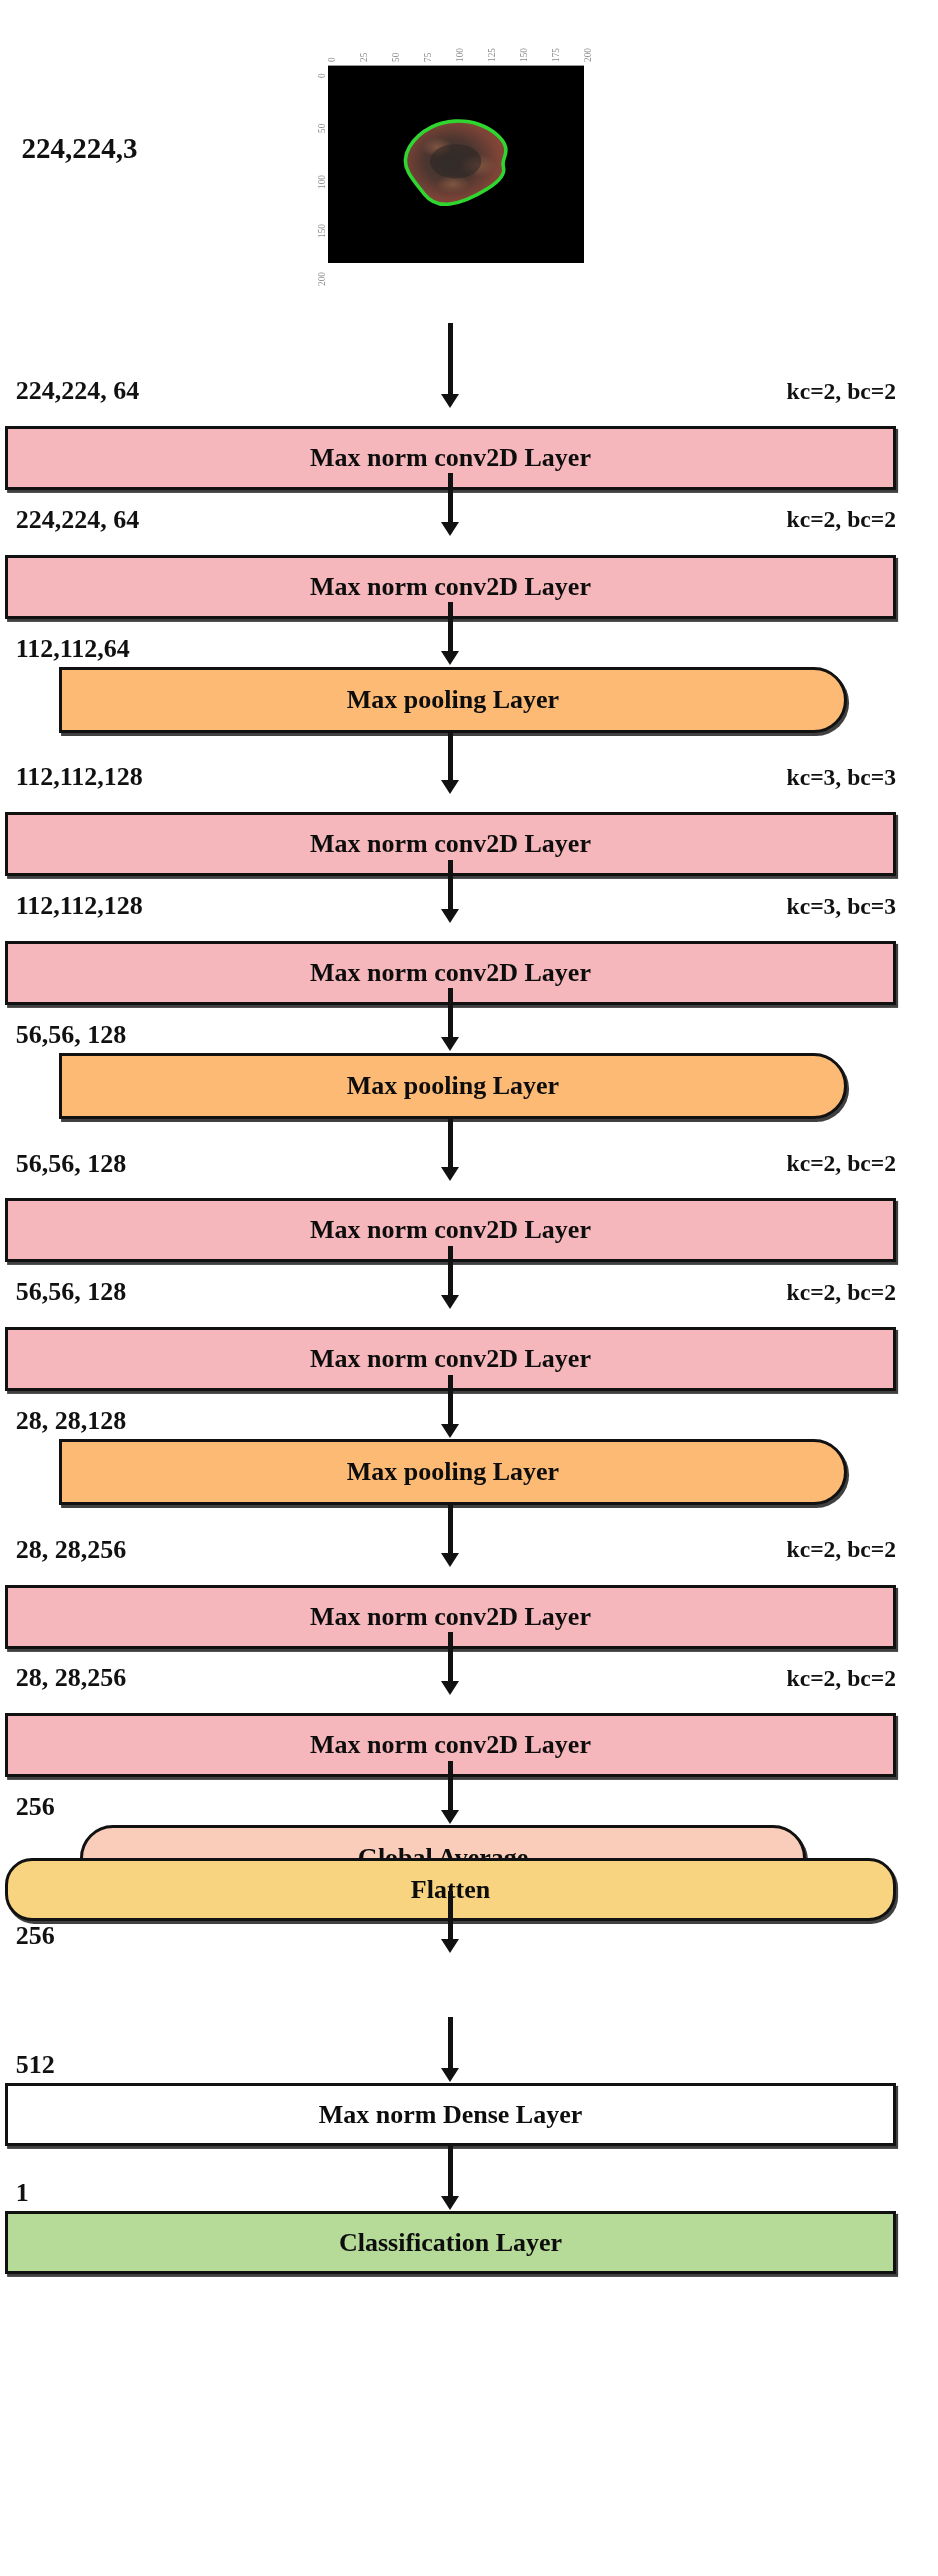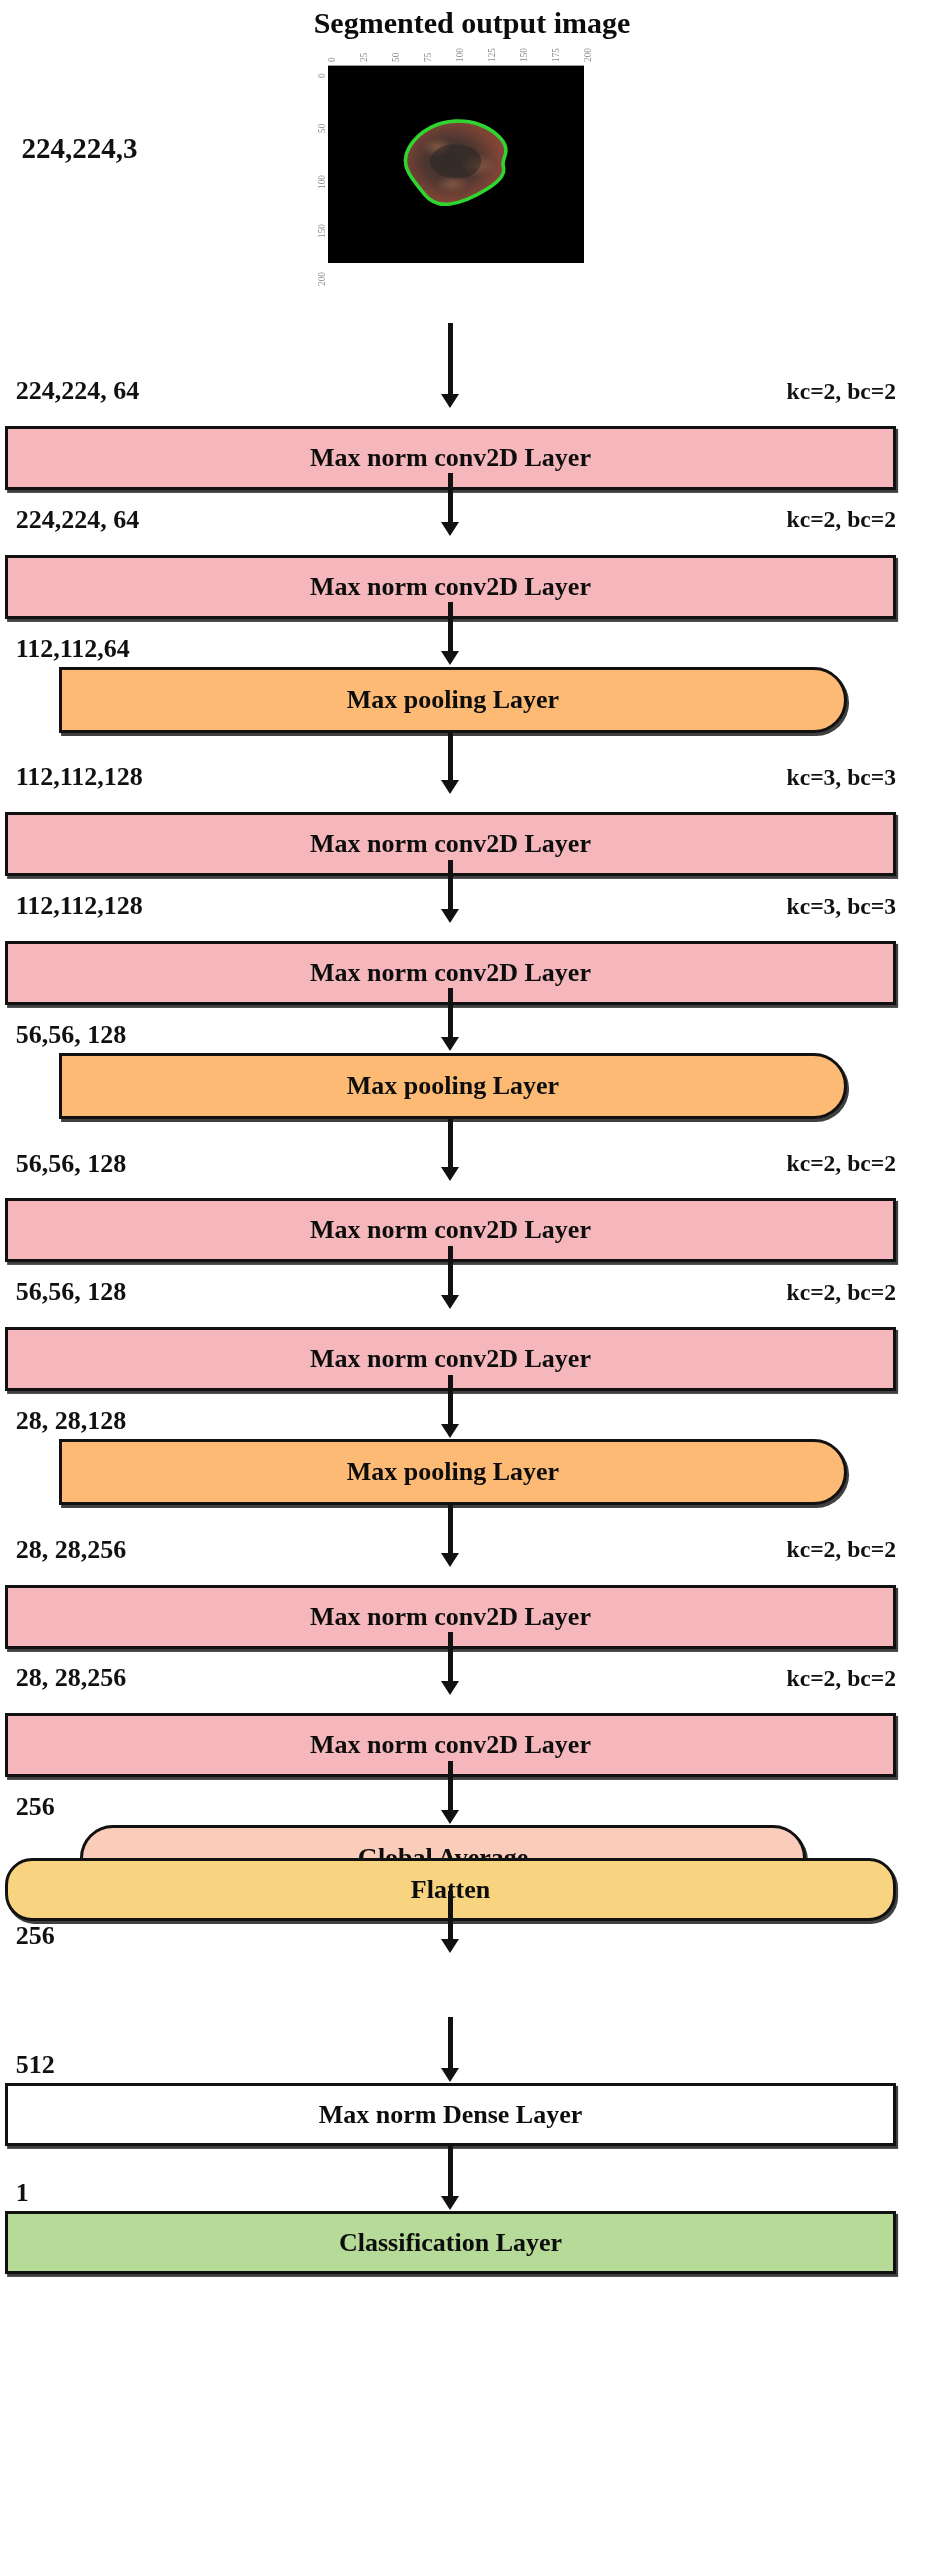--- a/index.html
+++ b/index.html
@@ -74,21 +74,20 @@
     content:"";position:absolute;left:-7.2px;bottom:-12px;
     width:0;height:0;border-left:9.3px solid transparent;
     border-right:9.3px solid transparent;border-top:14.3px solid #111;
   }
 </style>
 </head>
 <body>
 
 <div id="header">
 
-  <div id="title">Segmented output image</div>
 
   <div id="input-shape-label">224,224,3</div>
 
   <div id="seg-wrap">
 
     <div class="tickrow" id="xticks">
         <span style="left: 1.4px; top: 18.6px;">0</span>
         <span style="left: 33px; top: 18.6px;">25</span>
         <span style="left: 65px; top: 18.6px;">50</span>
         <span style="left: 97px; top: 18.6px;">75</span>

